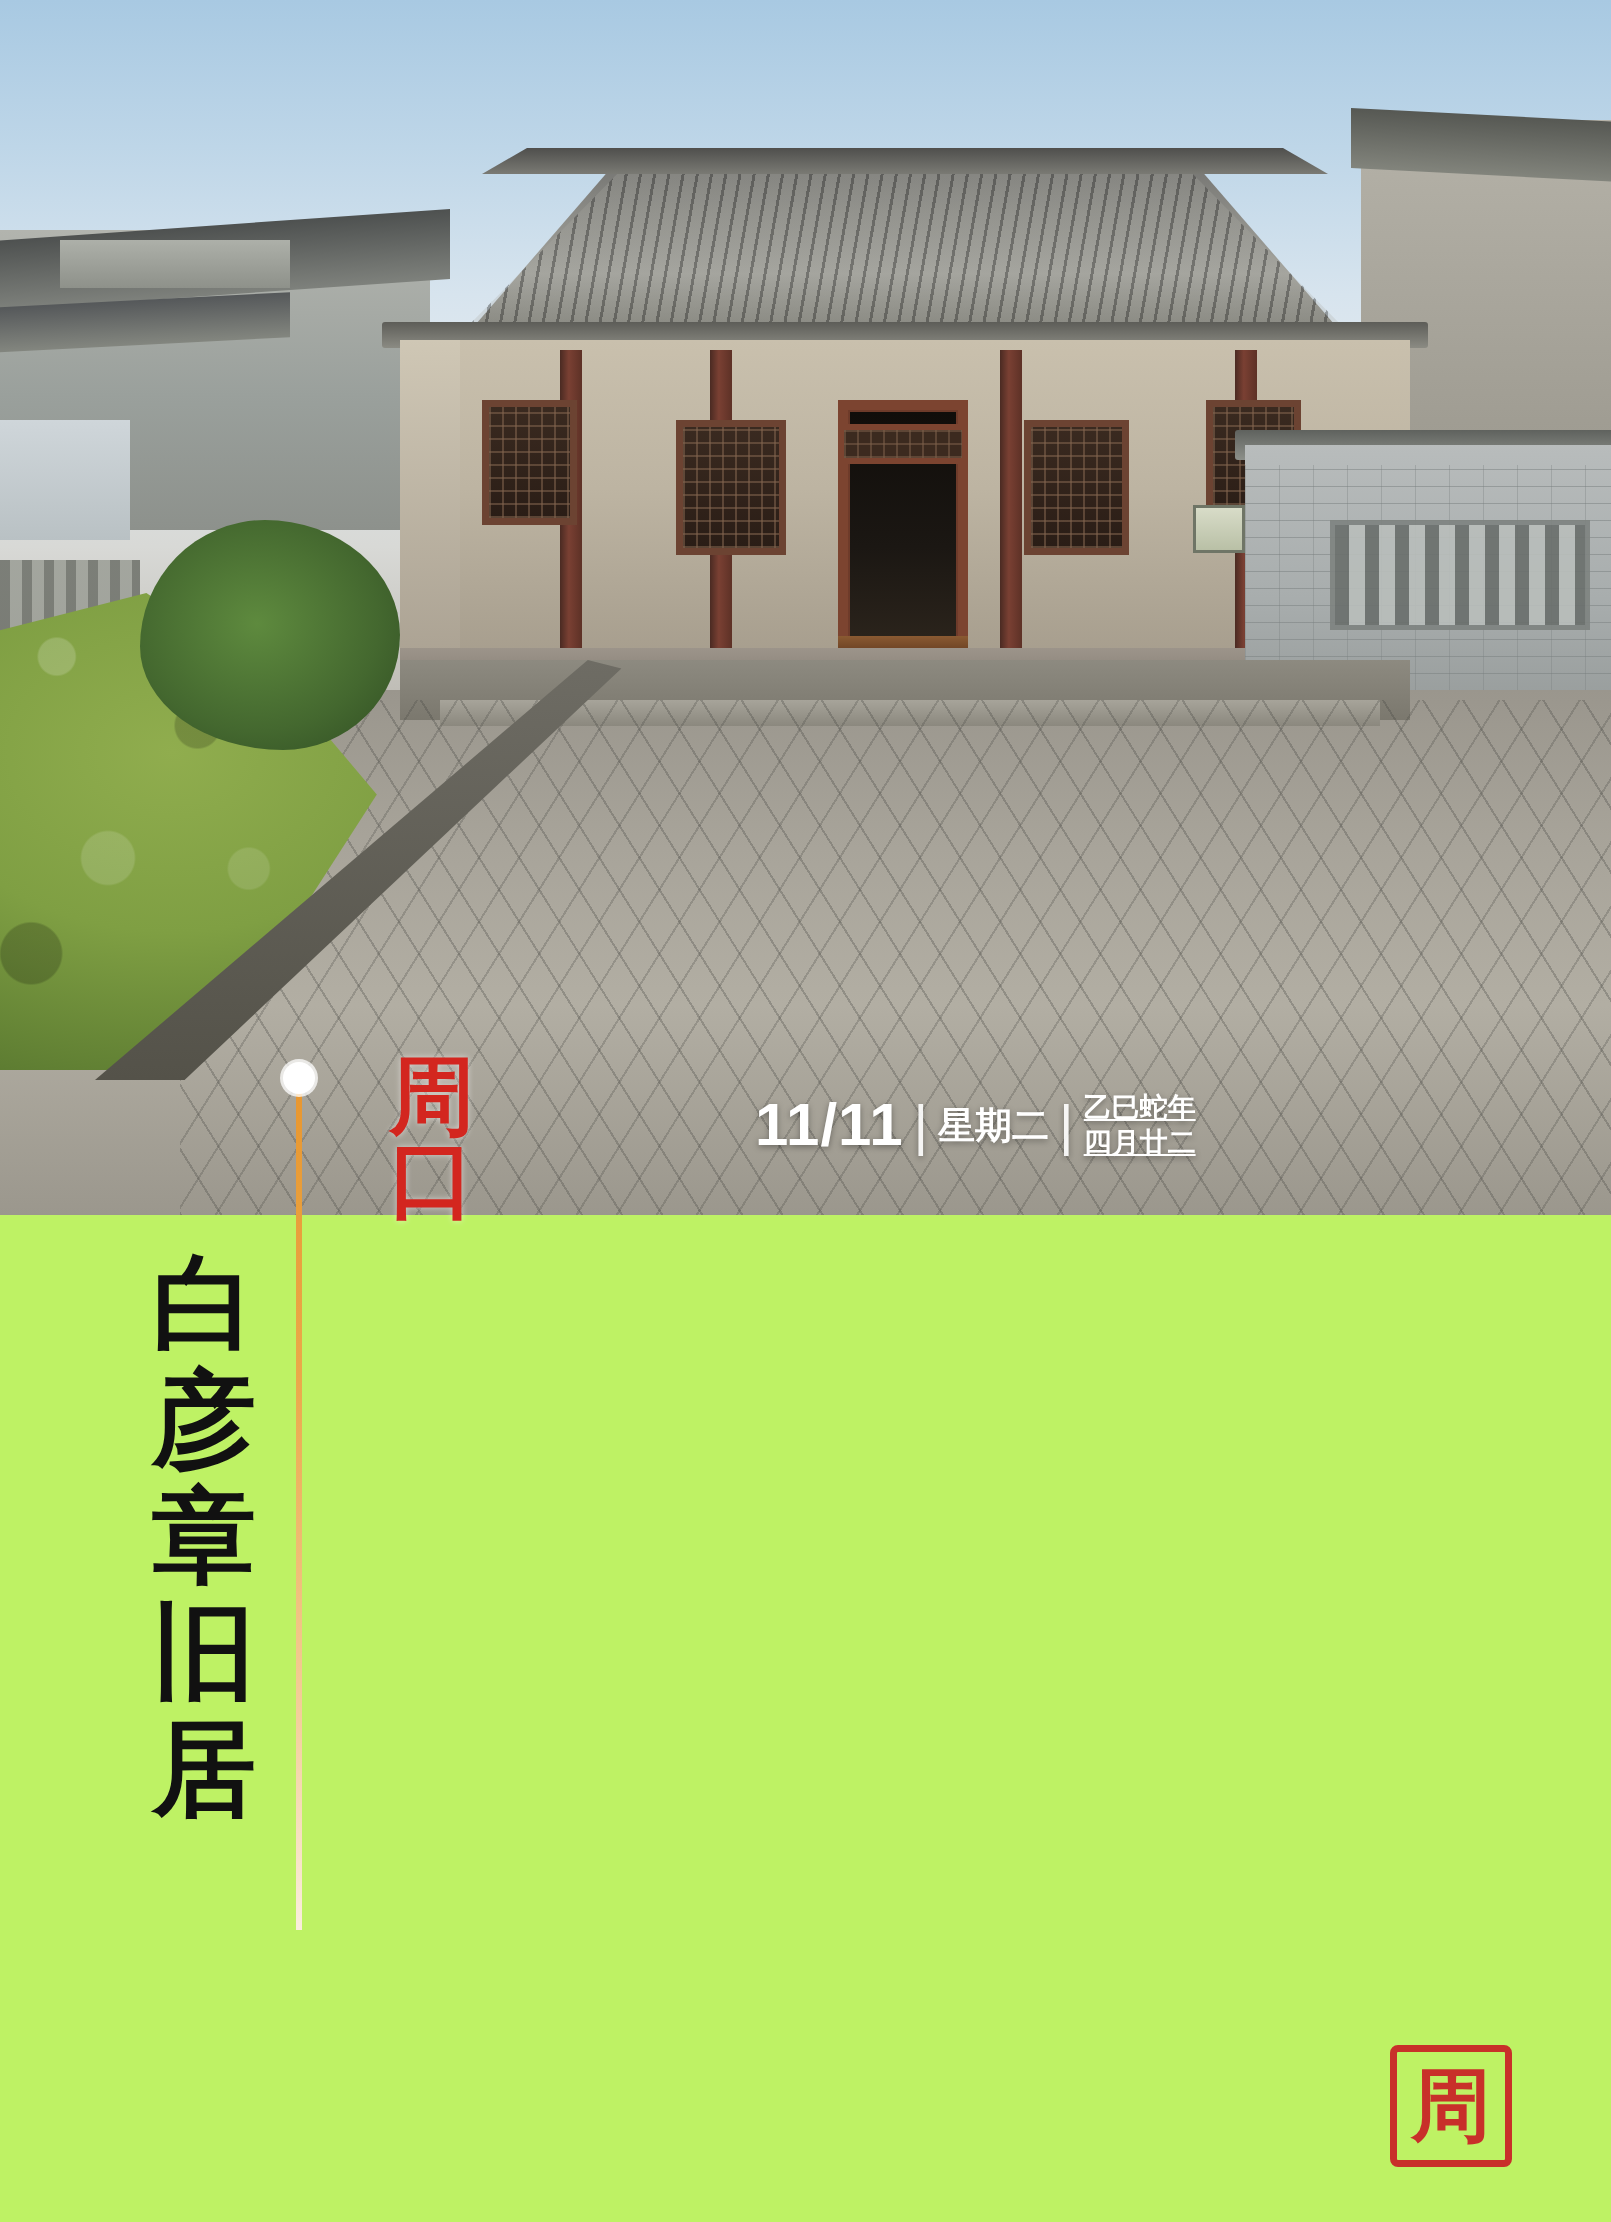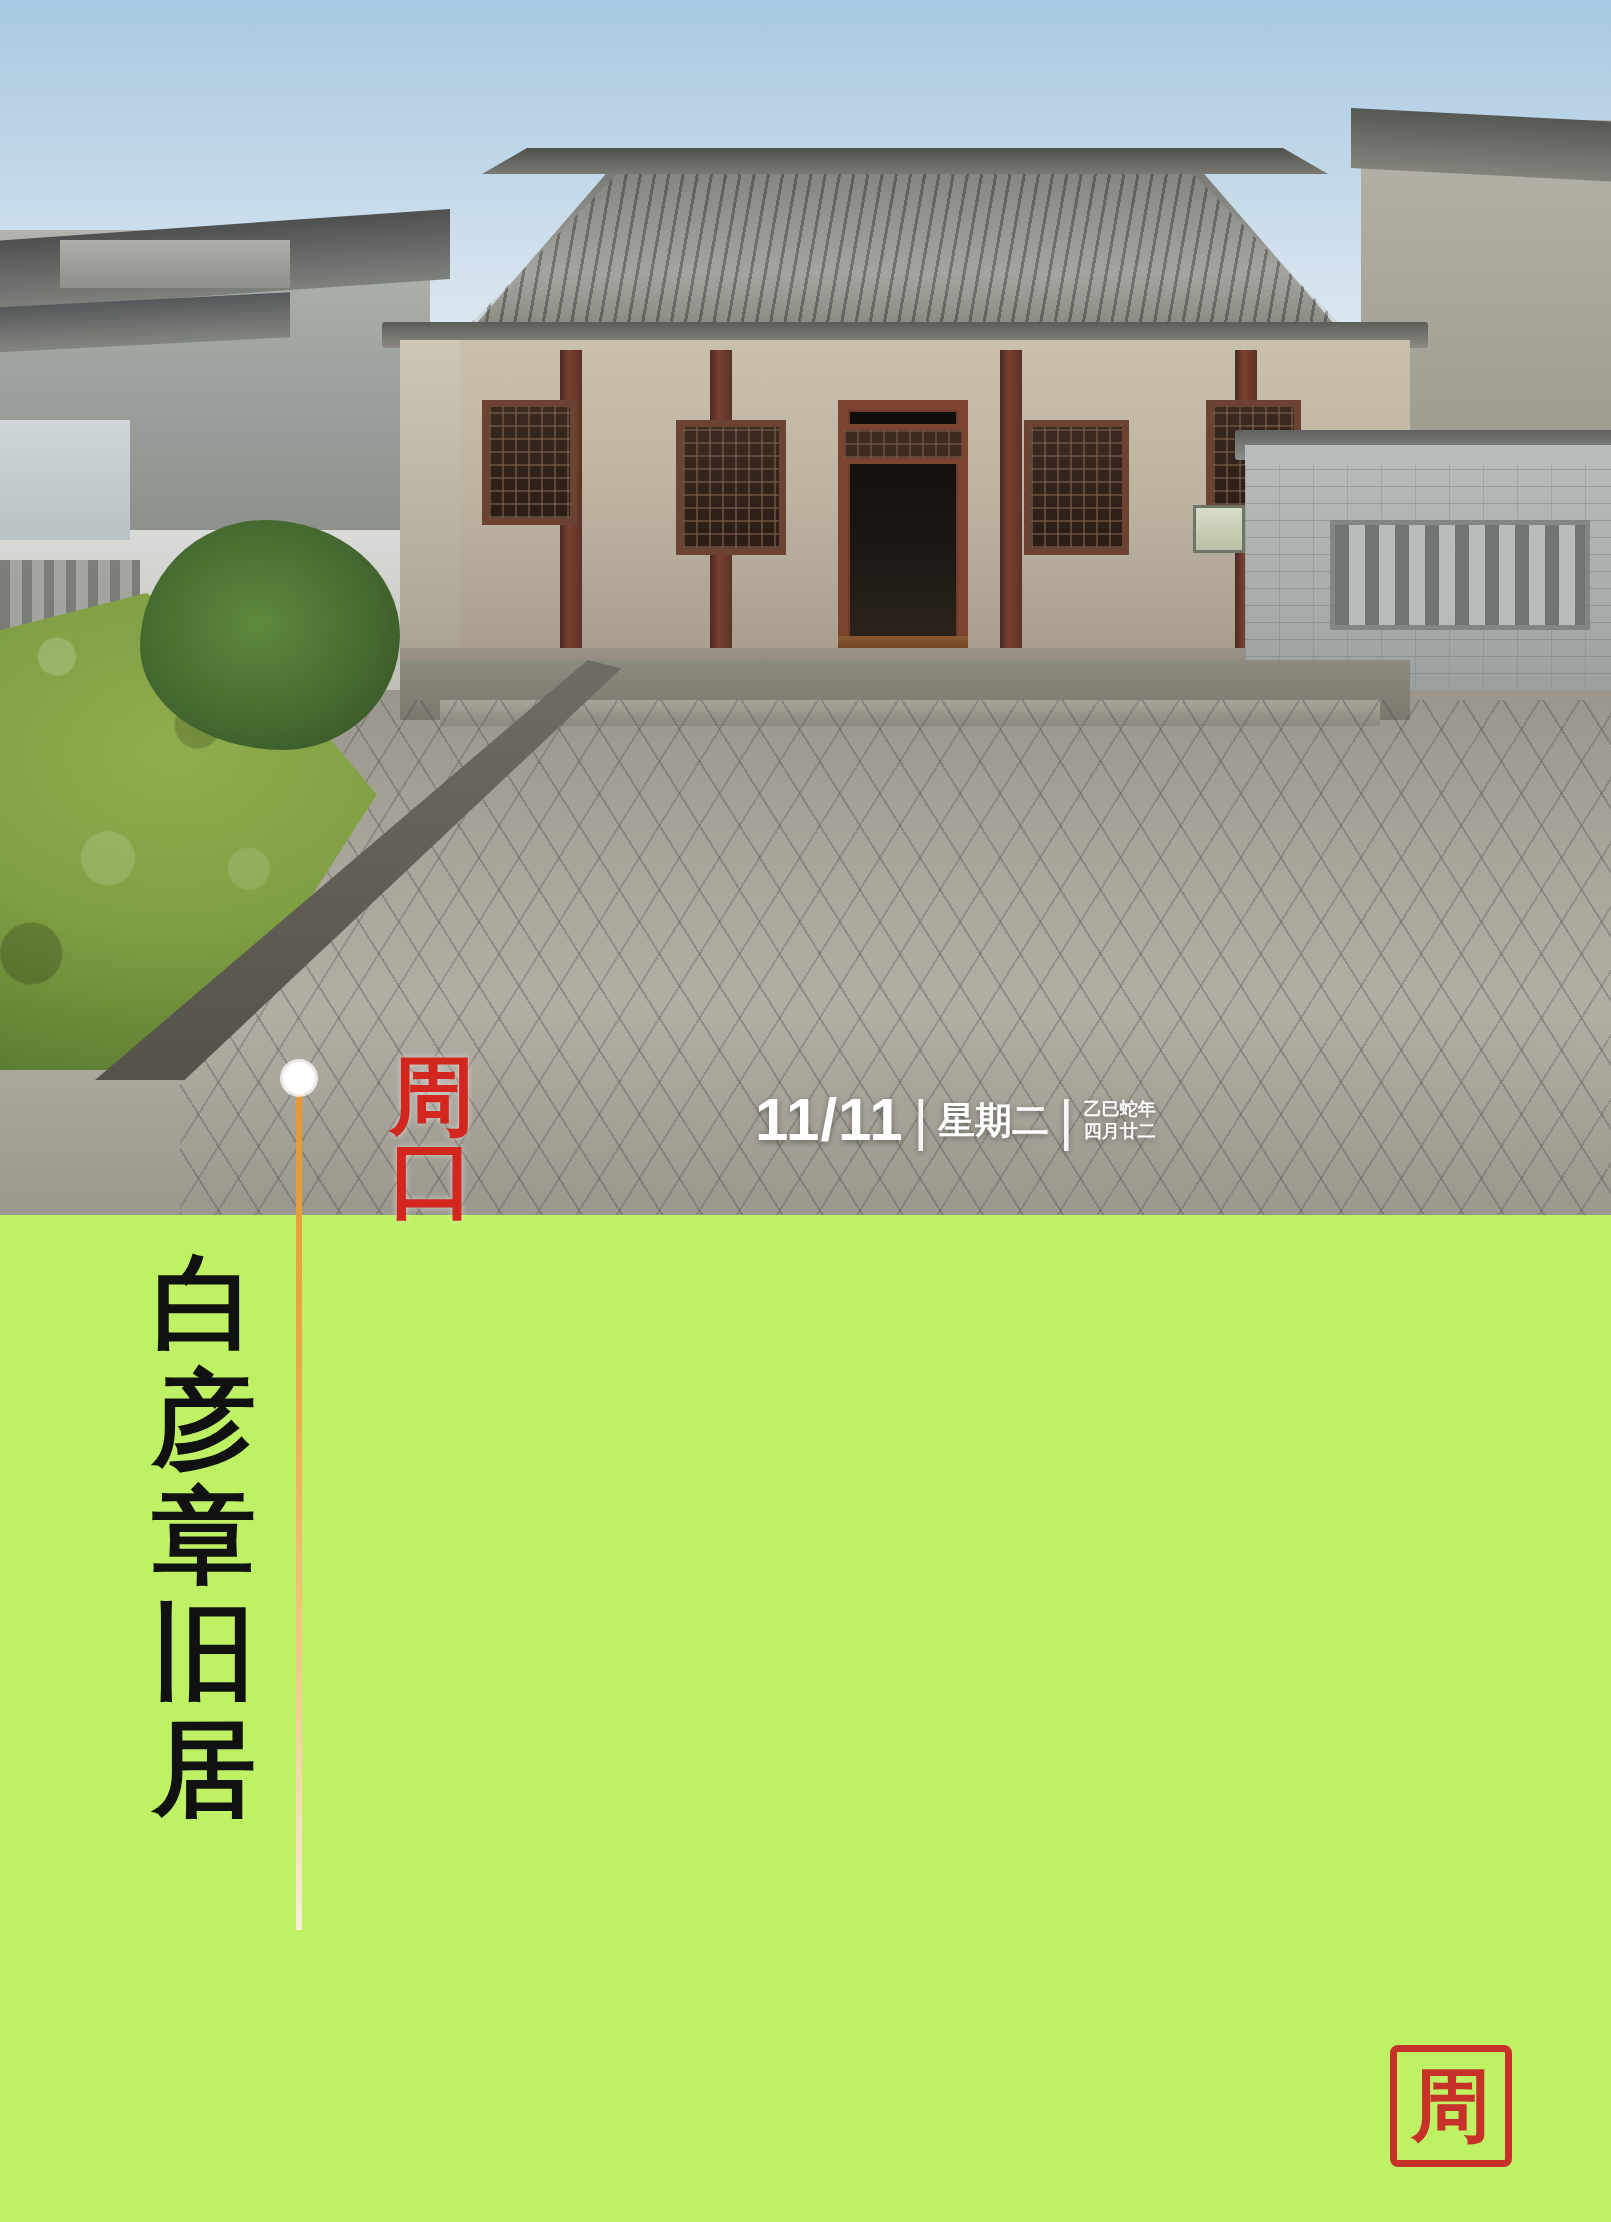--- a/index.html
+++ b/index.html
@@ -340,23 +340,24 @@
   }
   .date-week {
     font-size: 37px;
     font-weight: bold;
     line-height: 1;
   }
   .date-lunar {
     display: flex;
     flex-direction: column;
     justify-content: center;
-    font-size: 18px;
+    font-size: 28px;
     line-height: 1.25;
     font-weight: bold;
+    text-decoration: underline;
   }
 
   
   .city-block {
     position: absolute;
     left: 357px;
     top: 1055px;
     width: 130px;
     z-index: 6;
     margin-left: 32px;

